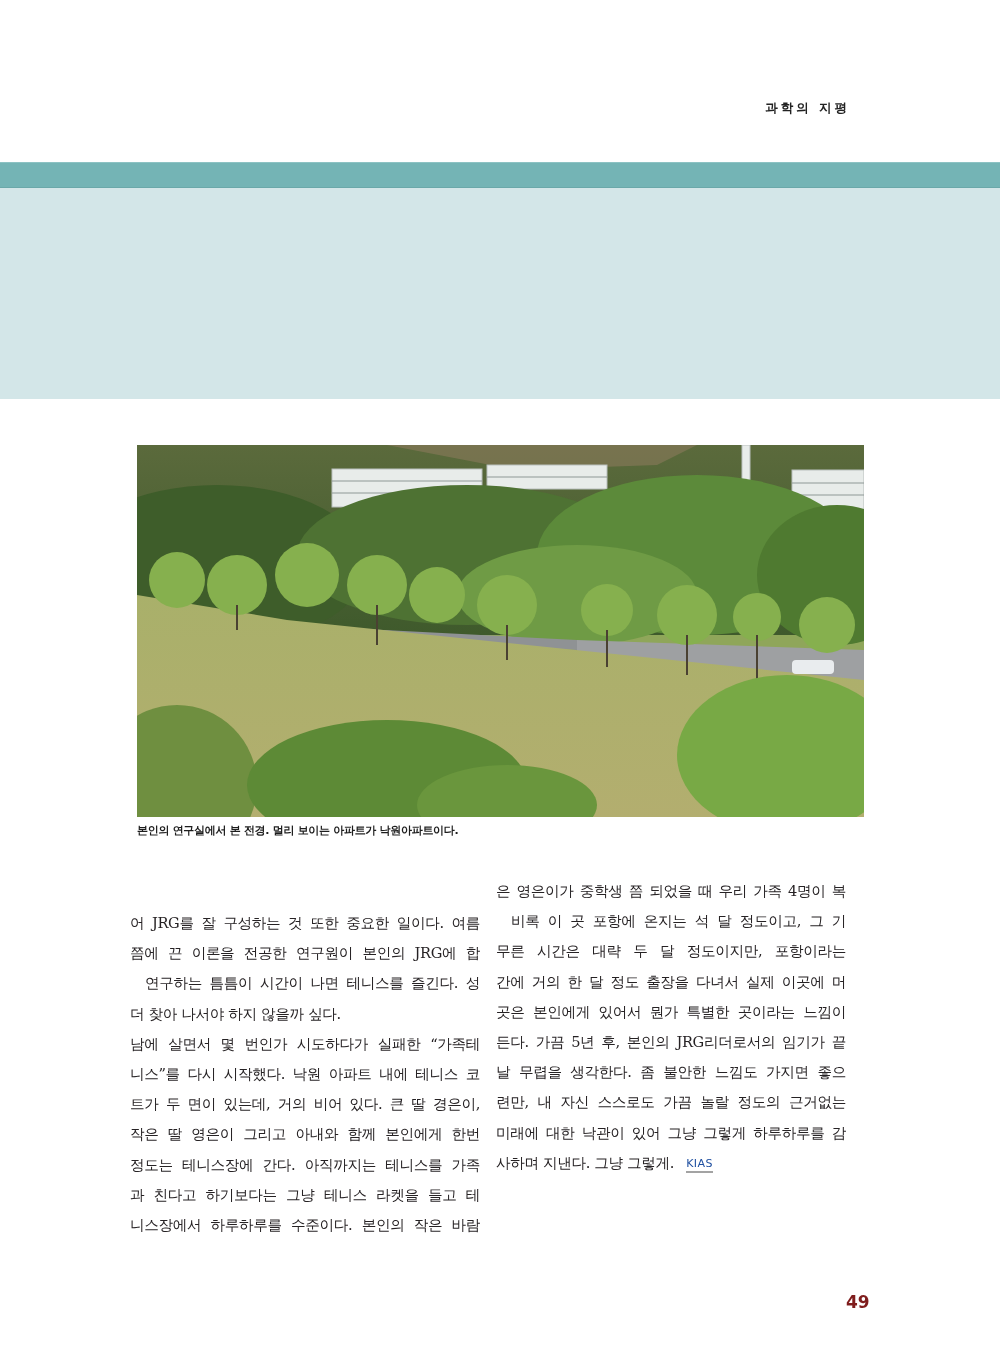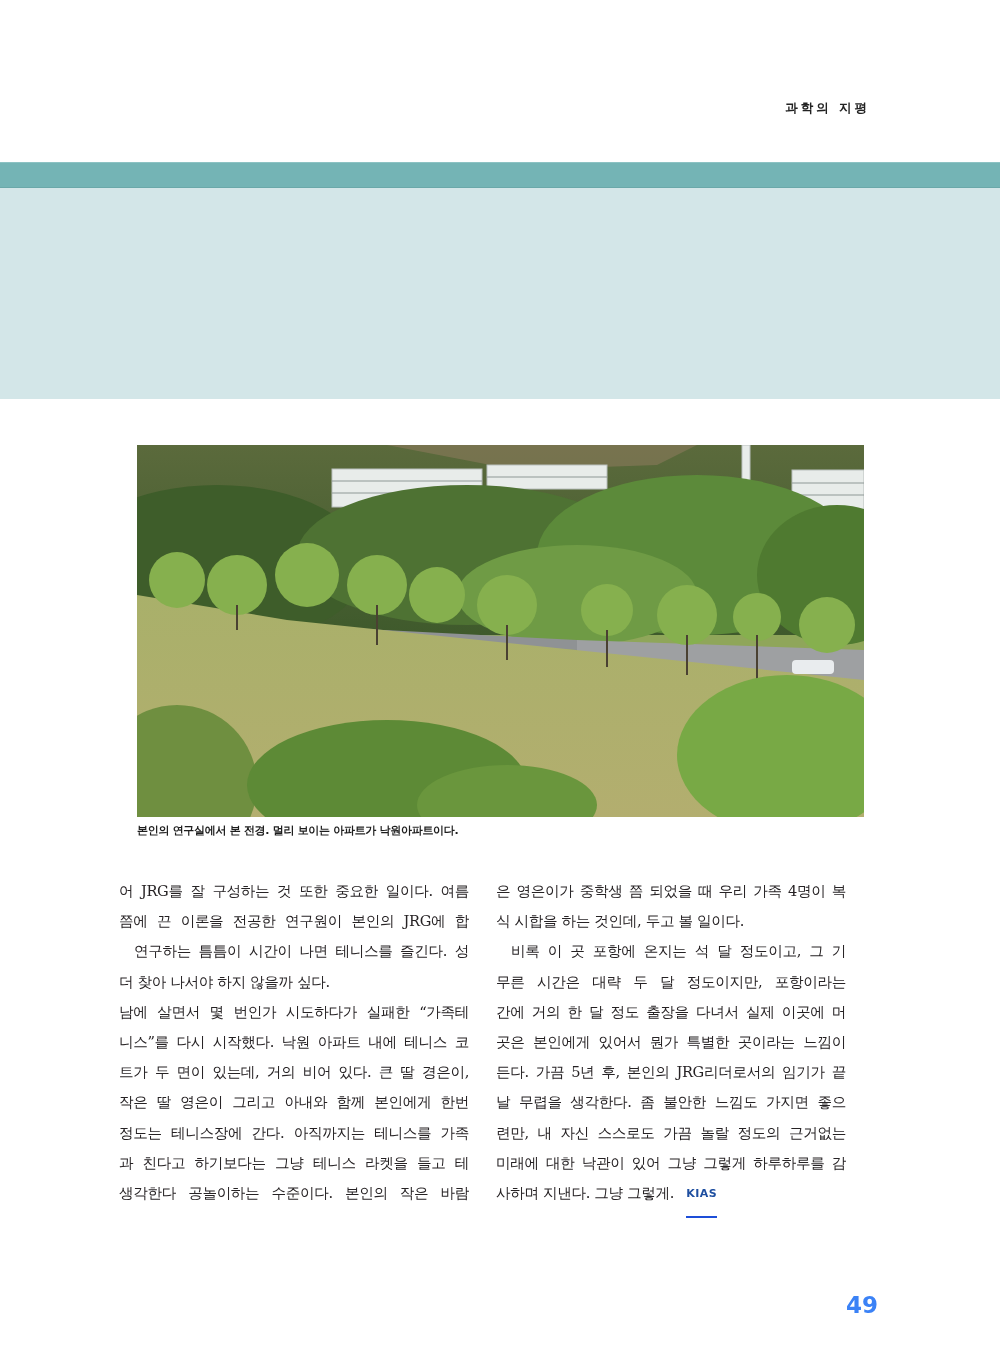--- a/index.html
+++ b/index.html
@@ -3,21 +3,21 @@
 <meta charset="utf-8">
 <style>
   html, body { margin: 0; padding: 0; }
   body {
     width: 1000px; height: 1365px; position: relative; overflow: hidden;
     background: #ffffff;
     font-family: "DejaVu Serif", "Liberation Serif", serif;
     color: #231f20;
   }
   .running-head {
-    position: absolute; top: 100px; left: 760px; width: 110px; text-align: right;
+    position: absolute; top: 100px; left: 740px; width: 110px; text-align: right;
     font-family: "DejaVu Sans", "Liberation Sans", sans-serif;
     font-size: 12.5px; font-weight: bold; letter-spacing: 3px; color: #222;
   }
   .band-dark {
     position: absolute; left: 0; top: 162px; width: 1000px; height: 26px;
     background: #74b4b5; border-top: 1px solid #8cc2c3; border-bottom: 1px solid #6aa8a9;
     box-sizing: border-box;
   }
   .band-light {
     position: absolute; left: 0; top: 188px; width: 1000px; height: 211px;
@@ -31,35 +31,35 @@
   .caption {
     position: absolute; left: 137px; top: 823px; width: 727px;
     font-family: "DejaVu Sans", "Liberation Sans", sans-serif;
     font-size: 11px; font-weight: bold; color: #1d1d1d; letter-spacing: -0.3px;
   }
   .col {
     position: absolute; top: 876px; width: 350px;
     font-size: 14.6px; line-height: 30.2px; color: #262224;
     letter-spacing: -0.35px;
   }
-  .col.left { left: 119px; }
+  .col.left { left: 130px; margin-top: 32px; }
   .col.right { left: 496px; }
   .line { display: block; white-space: nowrap; text-align: justify; text-align-last: justify; height: 30.2px; }
   .line.last { text-align-last: left; }
   .line.indent { padding-left: 15px; }
   .kias {
     display: inline-block; margin-left: 12px; vertical-align: 1px;
     font-family: "DejaVu Sans", "Liberation Sans", sans-serif;
-    font-size: 11px; font-weight: bold; color: #1f4fa0; letter-spacing: 0.5px;
-    border-bottom: 2px solid #1d4ed8; line-height: 12px; padding-bottom: 16px;
+    font-size: 11px; font-weight: normal; color: #1f4fa0; letter-spacing: 0.5px;
+    border-bottom: 2px solid #a3a3a3; line-height: 12px; padding-bottom: 1px;
   }
   .page-number {
     position: absolute; left: 846px; top: 1292px;
     font-family: "DejaVu Sans", "Liberation Sans", sans-serif;
-    font-size: 23px; font-weight: bold; color: #3b82f6;
+    font-size: 17px; font-weight: bold; color: #7f1d1d;
   }
 </style>
 </head>
 <body>
 
 <div class="running-head">과학의 지평</div>
 
 <div class="band-dark"></div>
 <div class="band-light"></div>
 
@@ -140,26 +140,25 @@
   <span class="line">어 JRG를 잘 구성하는 것 또한 중요한 일이다. 여름</span>
   <span class="line">쯤에 끈 이론을 전공한 연구원이 본인의 JRG에 합</span>
   <span class="line indent">연구하는 틈틈이 시간이 나면 테니스를 즐긴다. 성</span>
   <span class="line last">더 찾아 나서야 하지 않을까 싶다.</span>
   <span class="line">남에 살면서 몇 번인가 시도하다가 실패한 “가족테</span>
   <span class="line">니스”를 다시 시작했다. 낙원 아파트 내에 테니스 코</span>
   <span class="line">트가 두 면이 있는데, 거의 비어 있다. 큰 딸 경은이,</span>
   <span class="line">작은 딸 영은이 그리고 아내와 함께 본인에게 한번</span>
   <span class="line">정도는 테니스장에 간다. 아직까지는 테니스를 가족</span>
   <span class="line">과 친다고 하기보다는 그냥 테니스 라켓을 들고 테</span>
-  <span class="line">생각한다 공놀이하는 수준이다. 본인의 작은 바람</span>
+  <span class="line">니스장에서 하루하루를 수준이다. 본인의 작은 바람</span>
 </div>
 
 <div class="col right">
   <span class="line">은 영은이가 중학생 쯤 되었을 때 우리 가족 4명이 복</span>
-  <span class="line last">식 시합을 하는 것인데, 두고 볼 일이다.</span>
   <span class="line indent">비록 이 곳 포항에 온지는 석 달 정도이고, 그 기</span>
   <span class="line">무른 시간은 대략 두 달 정도이지만, 포항이라는</span>
   <span class="line">간에 거의 한 달 정도 출장을 다녀서 실제 이곳에 머</span>
   <span class="line">곳은 본인에게 있어서 뭔가 특별한 곳이라는 느낌이</span>
   <span class="line">든다. 가끔 5년 후, 본인의 JRG리더로서의 임기가 끝</span>
   <span class="line">날 무렵을 생각한다. 좀 불안한 느낌도 가지면 좋으</span>
   <span class="line">련만, 내 자신 스스로도 가끔 놀랄 정도의 근거없는</span>
   <span class="line">미래에 대한 낙관이 있어 그냥 그렇게 하루하루를 감</span>
   <span class="line last"><span>사하며 지낸다. 그냥 그렇게.</span><span class="kias">KIAS</span></span>
 </div>

